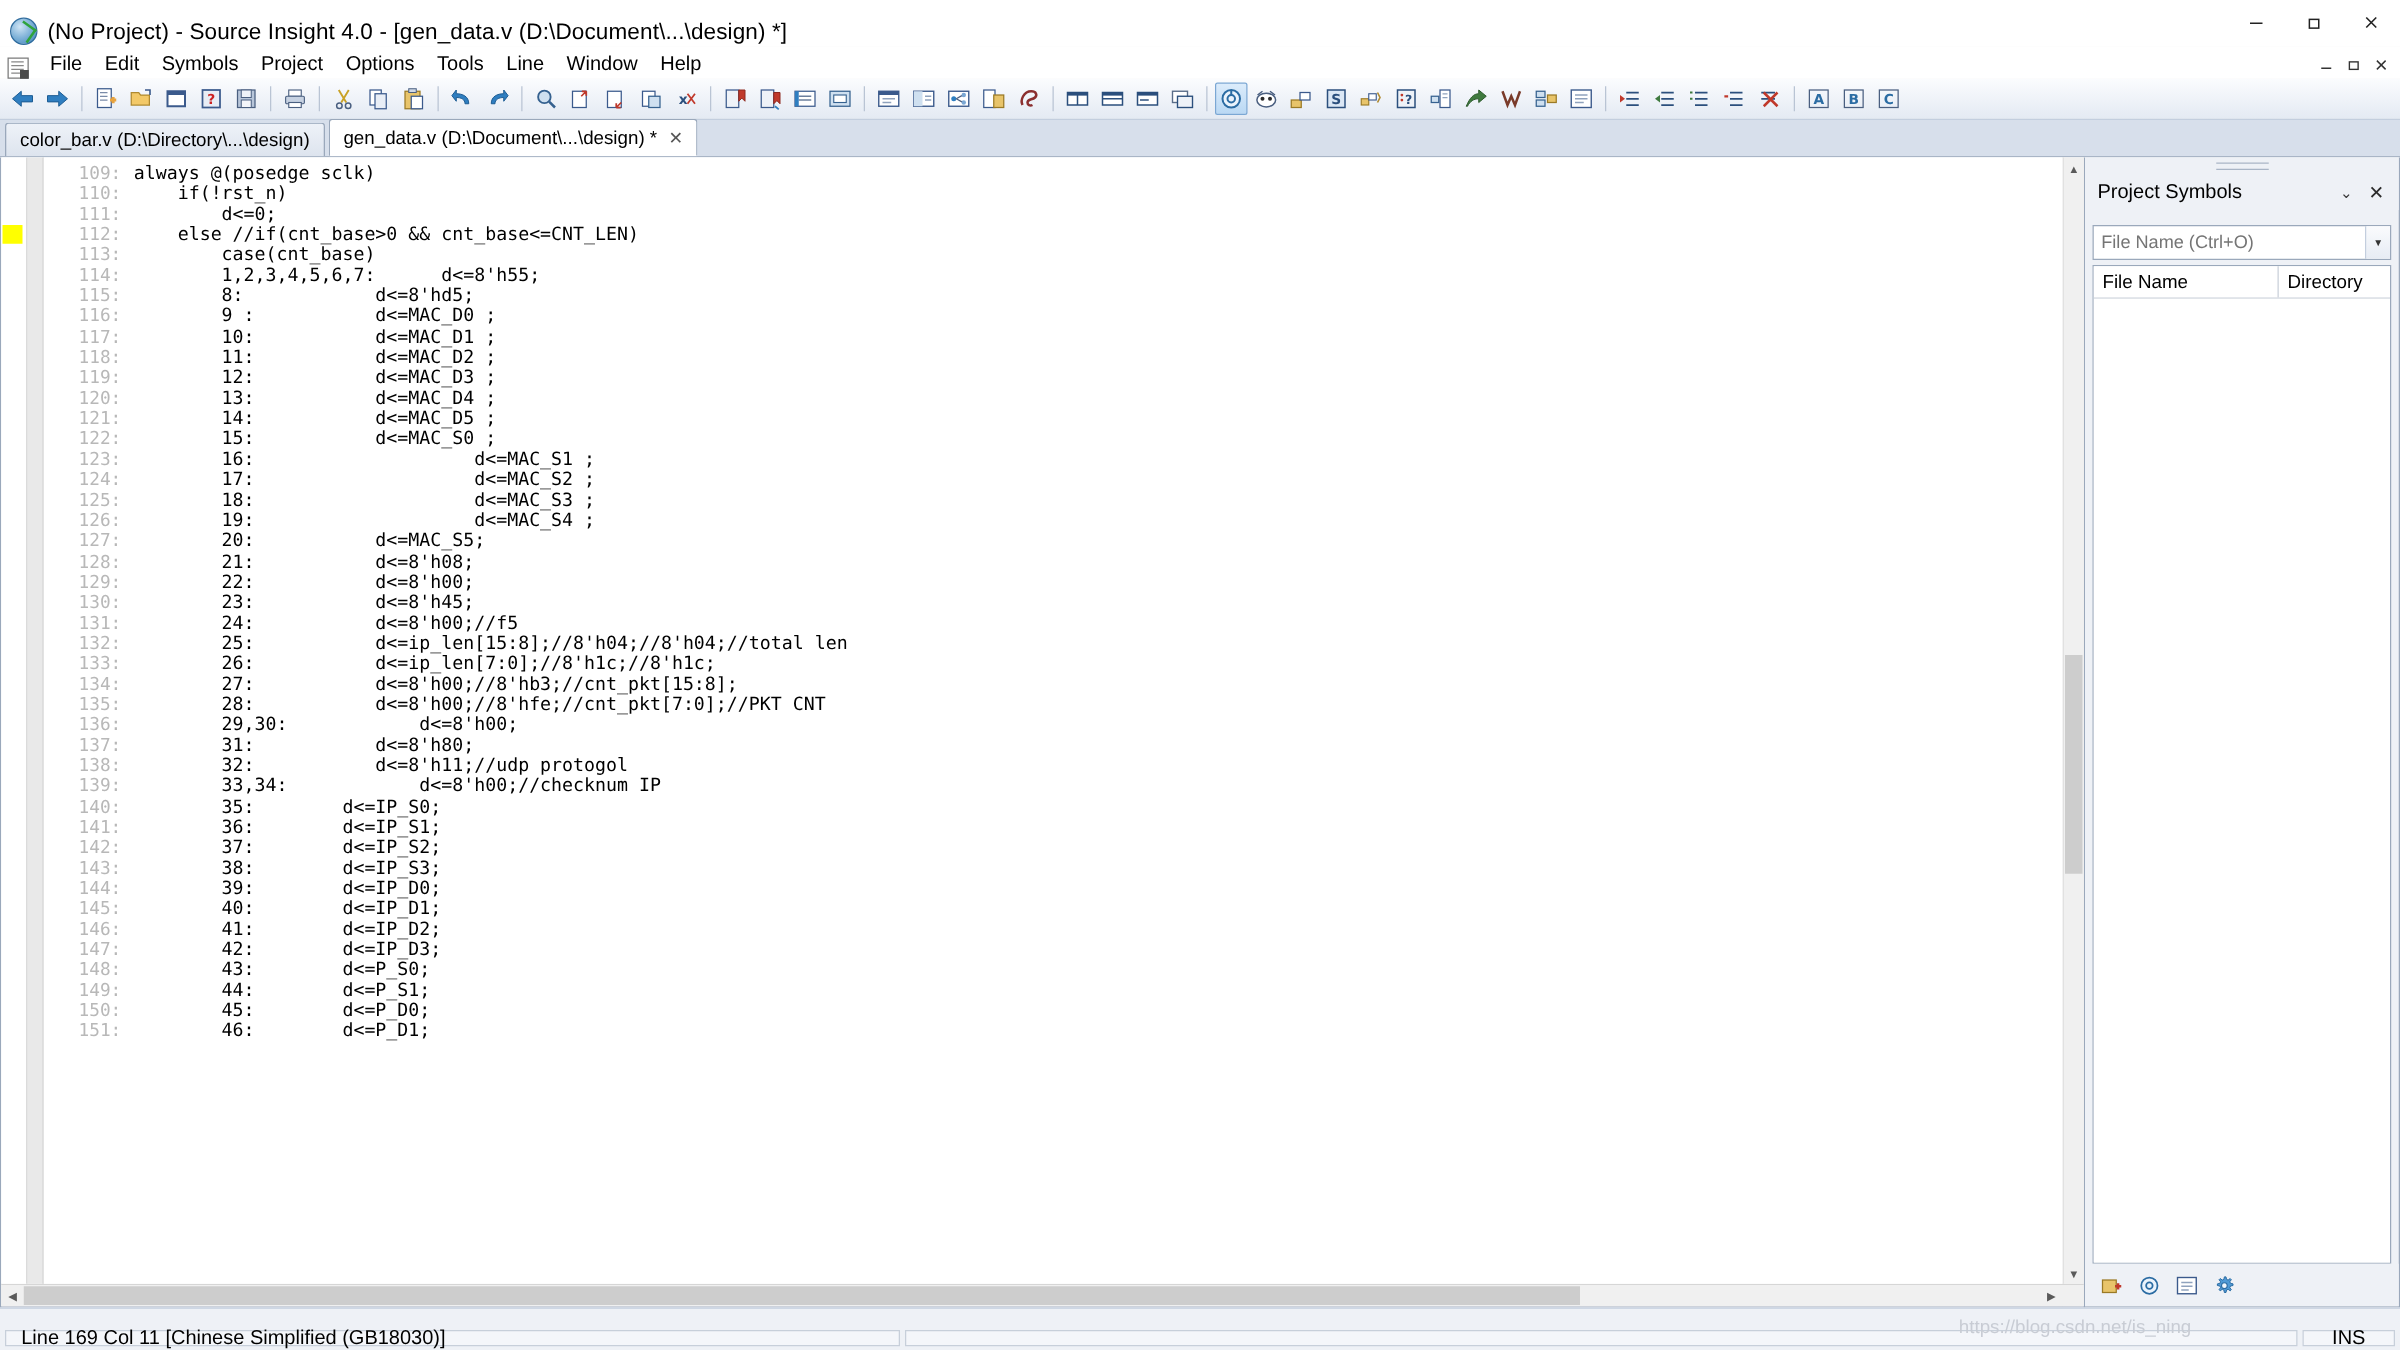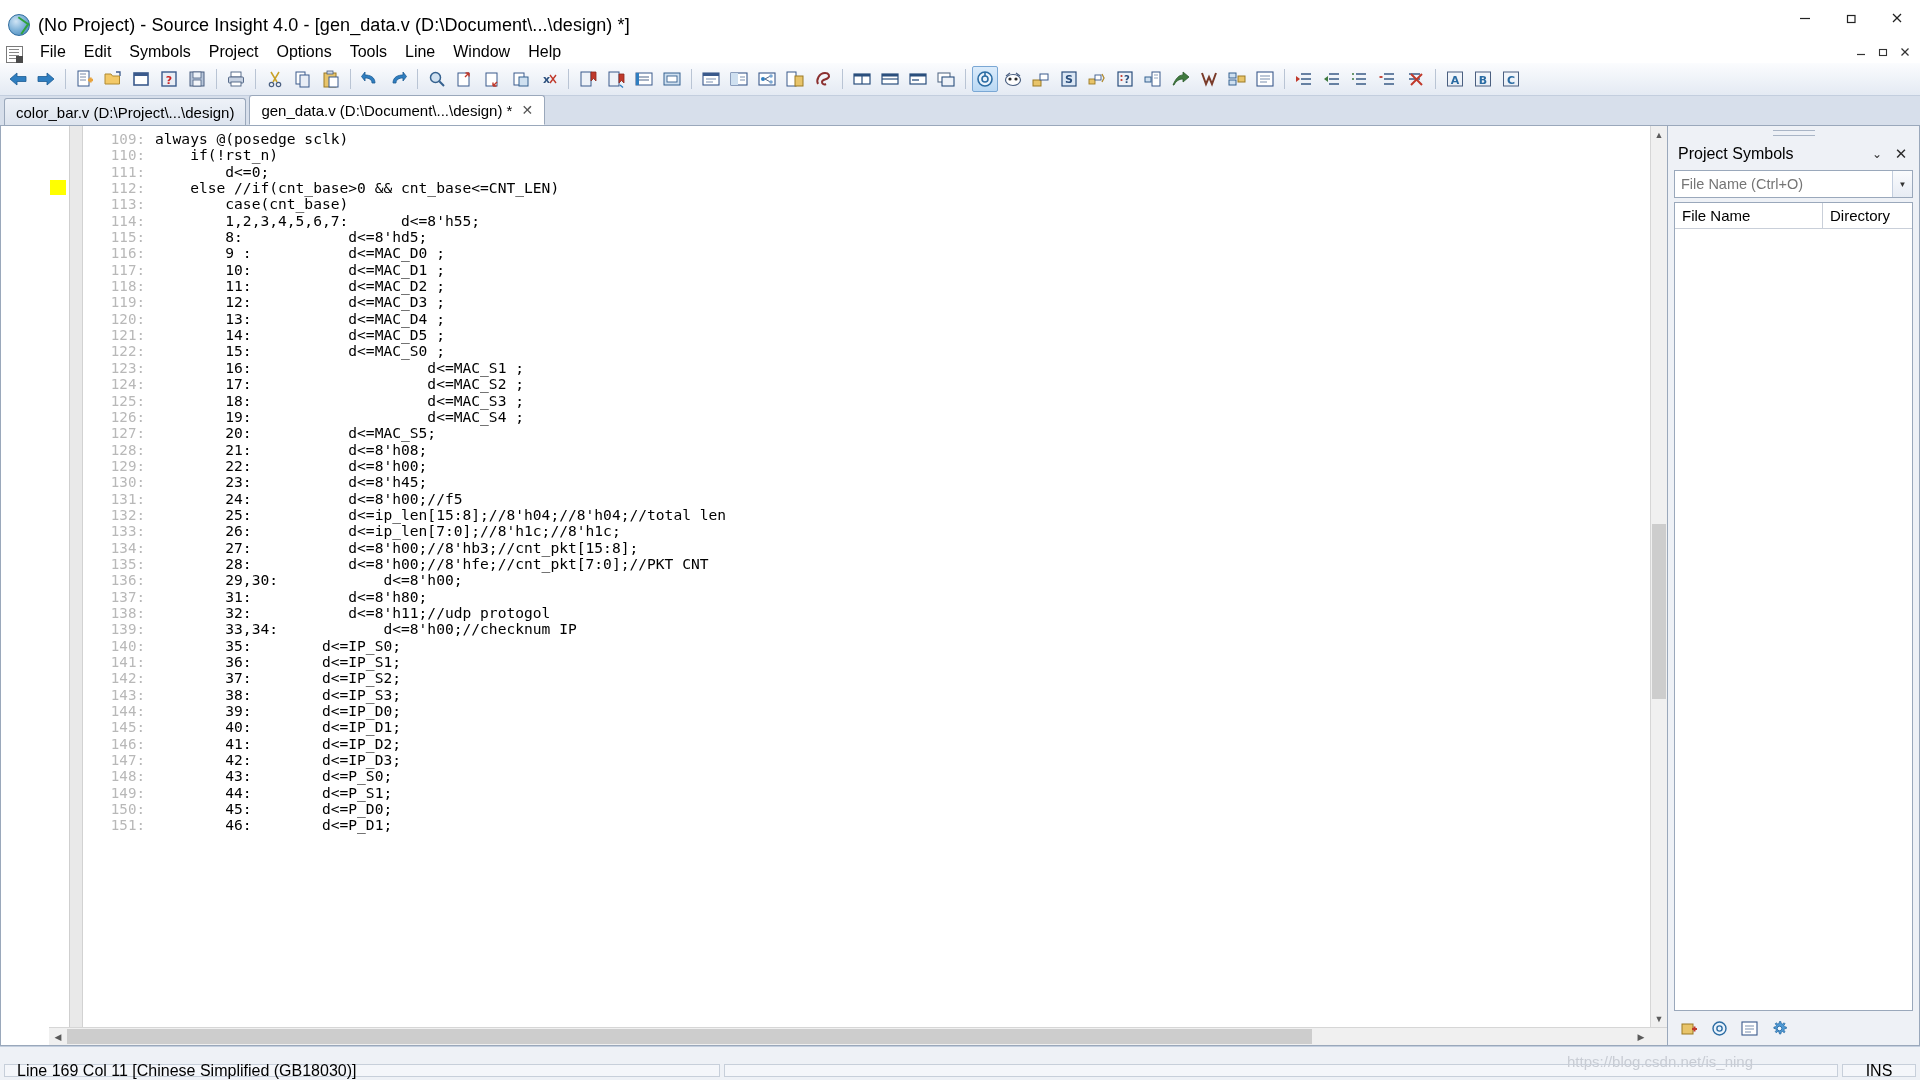--- a/index.html
+++ b/index.html
@@ -180,21 +180,20 @@
 
   
   .editor-wrap {
     flex: 1 1 auto;
     display: flex; flex-direction: column;
     min-width: 0;
     background: #ffffff;
     border: 1px solid #9aa8bb;
     border-top: none;
     box-sizing: border-box;
-    padding-left: 48px;
   }
   .editor-main {
     flex: 1 1 auto;
     display: flex;
     min-height: 0;
     position: relative;
   }
   .gutter-marks {
     width: 20px; flex: 0 0 20px;
     background: #ffffff;
@@ -306,21 +305,21 @@
     white-space: nowrap;
   }
   .panel-hdr-btn {
     width: 24px; height: 22px;
     display: flex; align-items: center; justify-content: center;
     color: #333; font-size: 12px;
   }
   .panel-hdr-btn.close { font-size: 15px; color: #2b2b2b; }
   .combo-row {
     height: 28px; flex: 0 0 28px;
-    margin: 2px 6px 4px 6px;
+    margin: 12px 6px 4px 6px;
     display: flex; align-items: center;
     background: #ffffff;
     border: 1px solid #9aa8bb;
     box-sizing: border-box;
   }
   .combo-input {
     flex: 1 1 auto;
     font-size: 14.5px;
     color: #6f6f6f;
     padding-left: 6px;
@@ -835,21 +834,21 @@
     <div class="tb-btn">
       <svg width="20" height="20" viewBox="0 0 20 20">
         <rect x="2.5" y="3" width="15" height="14" fill="none" stroke="#4a5f80" stroke-width="1"></rect>
         <text x="10" y="14.5" font-size="11" font-family="DejaVu Sans, sans-serif" fill="#2b6ca3" text-anchor="middle" font-weight="bold">C</text>
       </svg>
     </div>
   </div>
 
   <div class="tabbar">
     <div class="tab">
-      <span>color_bar.v (D:\Project\...\design)</span>
+      <span>color_bar.v (D:\Directory\...\design)</span>
     </div>
     <div class="tab selected">
       <span>gen_data.v (D:\Document\...\design) *</span>
       <span class="tab-close">✕</span>
     </div>
   </div>
 
   <div class="body">
 
     <div class="editor-wrap">

